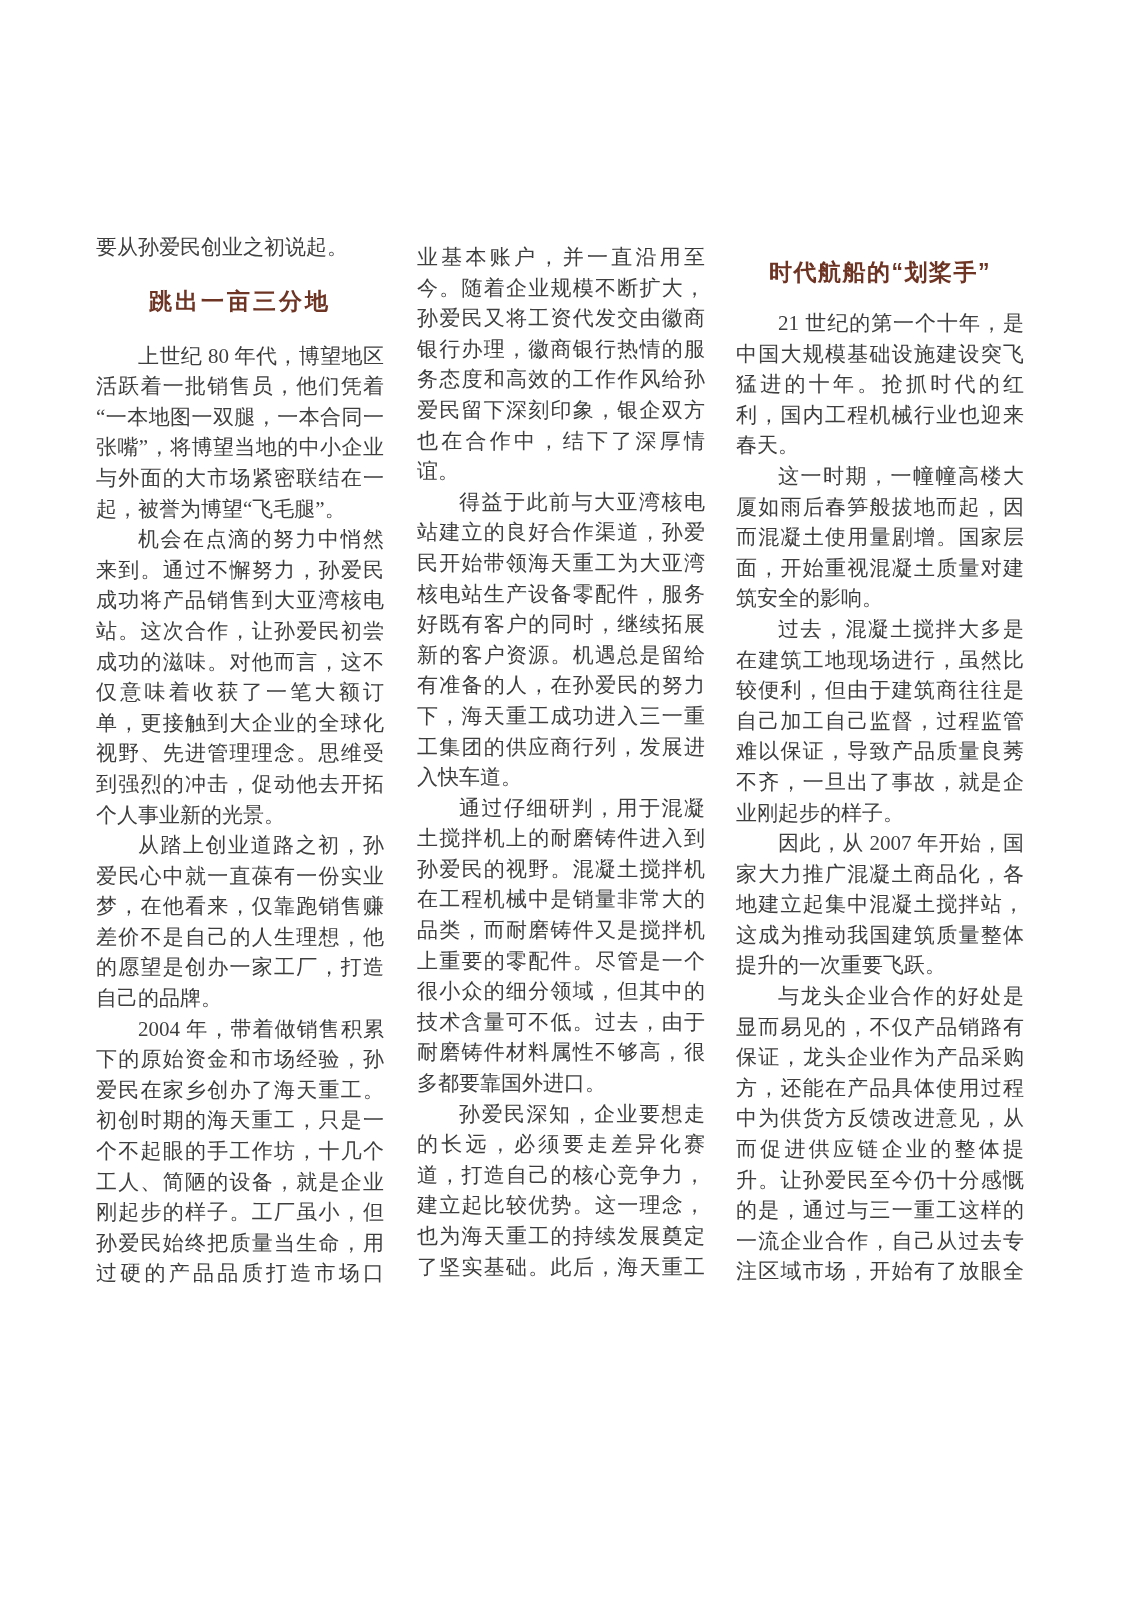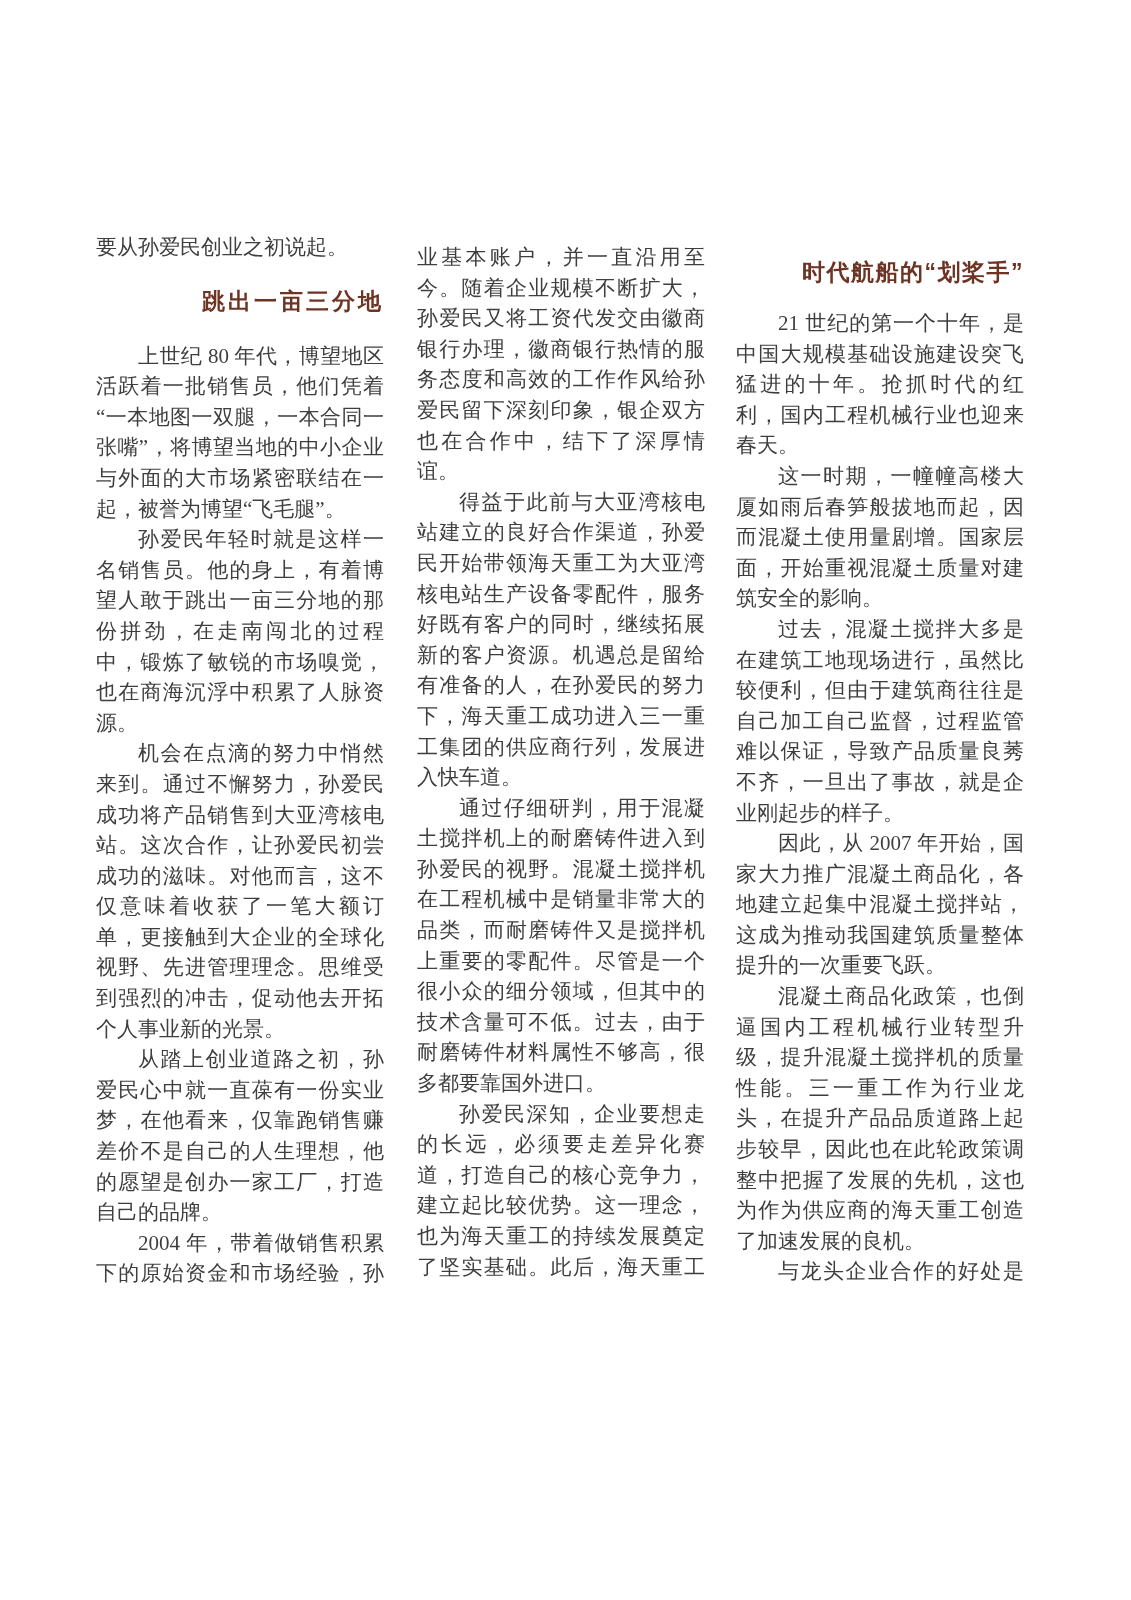--- a/index.html
+++ b/index.html
@@ -34,21 +34,21 @@
   }
   .col p.no-indent {
     text-indent: 0;
   }
   .section-heading {
     font-family: "Liberation Sans", "DejaVu Sans", sans-serif;
     font-weight: 700;
     font-size: 23px;
     line-height: 28px;
     color: #6d3424;
-    text-align: right;
+    text-align: center;
     letter-spacing: 3px;
     text-indent: 0;
     margin: 24px 0 26px 0;
   }
   .col-3 .section-heading {
     margin: 26px 0 22px 0;
     letter-spacing: 1.5px;
   }
   .page-number {
     position: absolute;
@@ -63,39 +63,37 @@
 </style>
 </head>
 <body>
 
 <div class="page">
 
   <div class="col col-1">
     <p class="no-indent">要从孙爱民创业之初说起。</p>
     <h2 class="section-heading">跳出一亩三分地</h2>
     <p>上世纪 80 年代，博望地区活跃着一批销售员，他们凭着“一本地图一双腿，一本合同一张嘴”，将博望当地的中小企业与外面的大市场紧密联结在一起，被誉为博望“飞毛腿”。</p>
-    <p>孙爱民年轻时就是这样一名销售员。他的身上，有着博望人敢于跳出一亩三分地的那份拼劲，在走南闯北的过程中，锻炼了敏锐的市场嗅觉，也在商海沉浮中积累了人脉资源。</p>
     <p>机会在点滴的努力中悄然来到。通过不懈努力，孙爱民成功将产品销售到大亚湾核电站。这次合作，让孙爱民初尝成功的滋味。对他而言，这不仅意味着收获了一笔大额订单，更接触到大企业的全球化视野、先进管理理念。思维受到强烈的冲击，促动他去开拓个人事业新的光景。</p>
     <p>从踏上创业道路之初，孙爱民心中就一直葆有一份实业梦，在他看来，仅靠跑销售赚差价不是自己的人生理想，他的愿望是创办一家工厂，打造自己的品牌。</p>
     <p>2004 年，带着做销售积累下的原始资金和市场经验，孙爱民在家乡创办了海天重工。初创时期的海天重工，只是一个不起眼的手工作坊，十几个工人、简陋的设备，就是企业刚起步的样子。工厂虽小，但孙爱民始终把质量当生命，用过硬的产品品质打造市场口碑。</p>
     <p>企业初创时期，孙爱民在徽商银行马鞍山当涂支行开办了企</p>
   </div>
 
   <div class="col col-2">
     <p class="no-indent">业基本账户，并一直沿用至今。随着企业规模不断扩大，孙爱民又将工资代发交由徽商银行办理，徽商银行热情的服务态度和高效的工作作风给孙爱民留下深刻印象，银企双方也在合作中，结下了深厚情谊。</p>
     <p>得益于此前与大亚湾核电站建立的良好合作渠道，孙爱民开始带领海天重工为大亚湾核电站生产设备零配件，服务好既有客户的同时，继续拓展新的客户资源。机遇总是留给有准备的人，在孙爱民的努力下，海天重工成功进入三一重工集团的供应商行列，发展进入快车道。</p>
     <p>通过仔细研判，用于混凝土搅拌机上的耐磨铸件进入到孙爱民的视野。混凝土搅拌机在工程机械中是销量非常大的品类，而耐磨铸件又是搅拌机上重要的零配件。尽管是一个很小众的细分领域，但其中的技术含量可不低。过去，由于耐磨铸件材料属性不够高，很多都要靠国外进口。</p>
     <p>孙爱民深知，企业要想走的长远，必须要走差异化赛道，打造自己的核心竞争力，建立起比较优势。这一理念，也为海天重工的持续发展奠定了坚实基础。此后，海天重工确立了以混凝土搅拌机耐磨铸件为核心产品的业务架构，在此基础上不断丰富产品线。</p>
   </div>
 
   <div class="col col-3">
     <h2 class="section-heading">时代航船的“划桨手”</h2>
     <p>21 世纪的第一个十年，是中国大规模基础设施建设突飞猛进的十年。抢抓时代的红利，国内工程机械行业也迎来春天。</p>
     <p>这一时期，一幢幢高楼大厦如雨后春笋般拔地而起，因而混凝土使用量剧增。国家层面，开始重视混凝土质量对建筑安全的影响。</p>
     <p>过去，混凝土搅拌大多是在建筑工地现场进行，虽然比较便利，但由于建筑商往往是自己加工自己监督，过程监管难以保证，导致产品质量良莠不齐，一旦出了事故，就是企业刚起步的样子。</p>
     <p>因此，从 2007 年开始，国家大力推广混凝土商品化，各地建立起集中混凝土搅拌站，这成为推动我国建筑质量整体提升的一次重要飞跃。</p>
-    <p>混凝土商品化政策，也倒逼国内工程机械行业转型升级，提升混凝土搅拌机的质量性能。三一重工作为行业龙头，在提升产品品质道路上起步较早，因此也在此轮政策调整中把握了发展的先机，这也为作为供应商的海天重工创造了加速发展的良机。</p>
     <p>与龙头企业合作的好处是显而易见的，不仅产品销路有保证，龙头企业作为产品采购方，还能在产品具体使用过程中为供货方反馈改进意见，从而促进供应链企业的整体提升。让孙爱民至今仍十分感慨的是，通过与三一重工这样的一流企业合作，自己从过去专注区域市场，开始有了放眼全国乃至全球市场的格局。当</p>
   </div>
 
   <div class="page-number">45</div>
 
 </div>
 
 </body></html>

